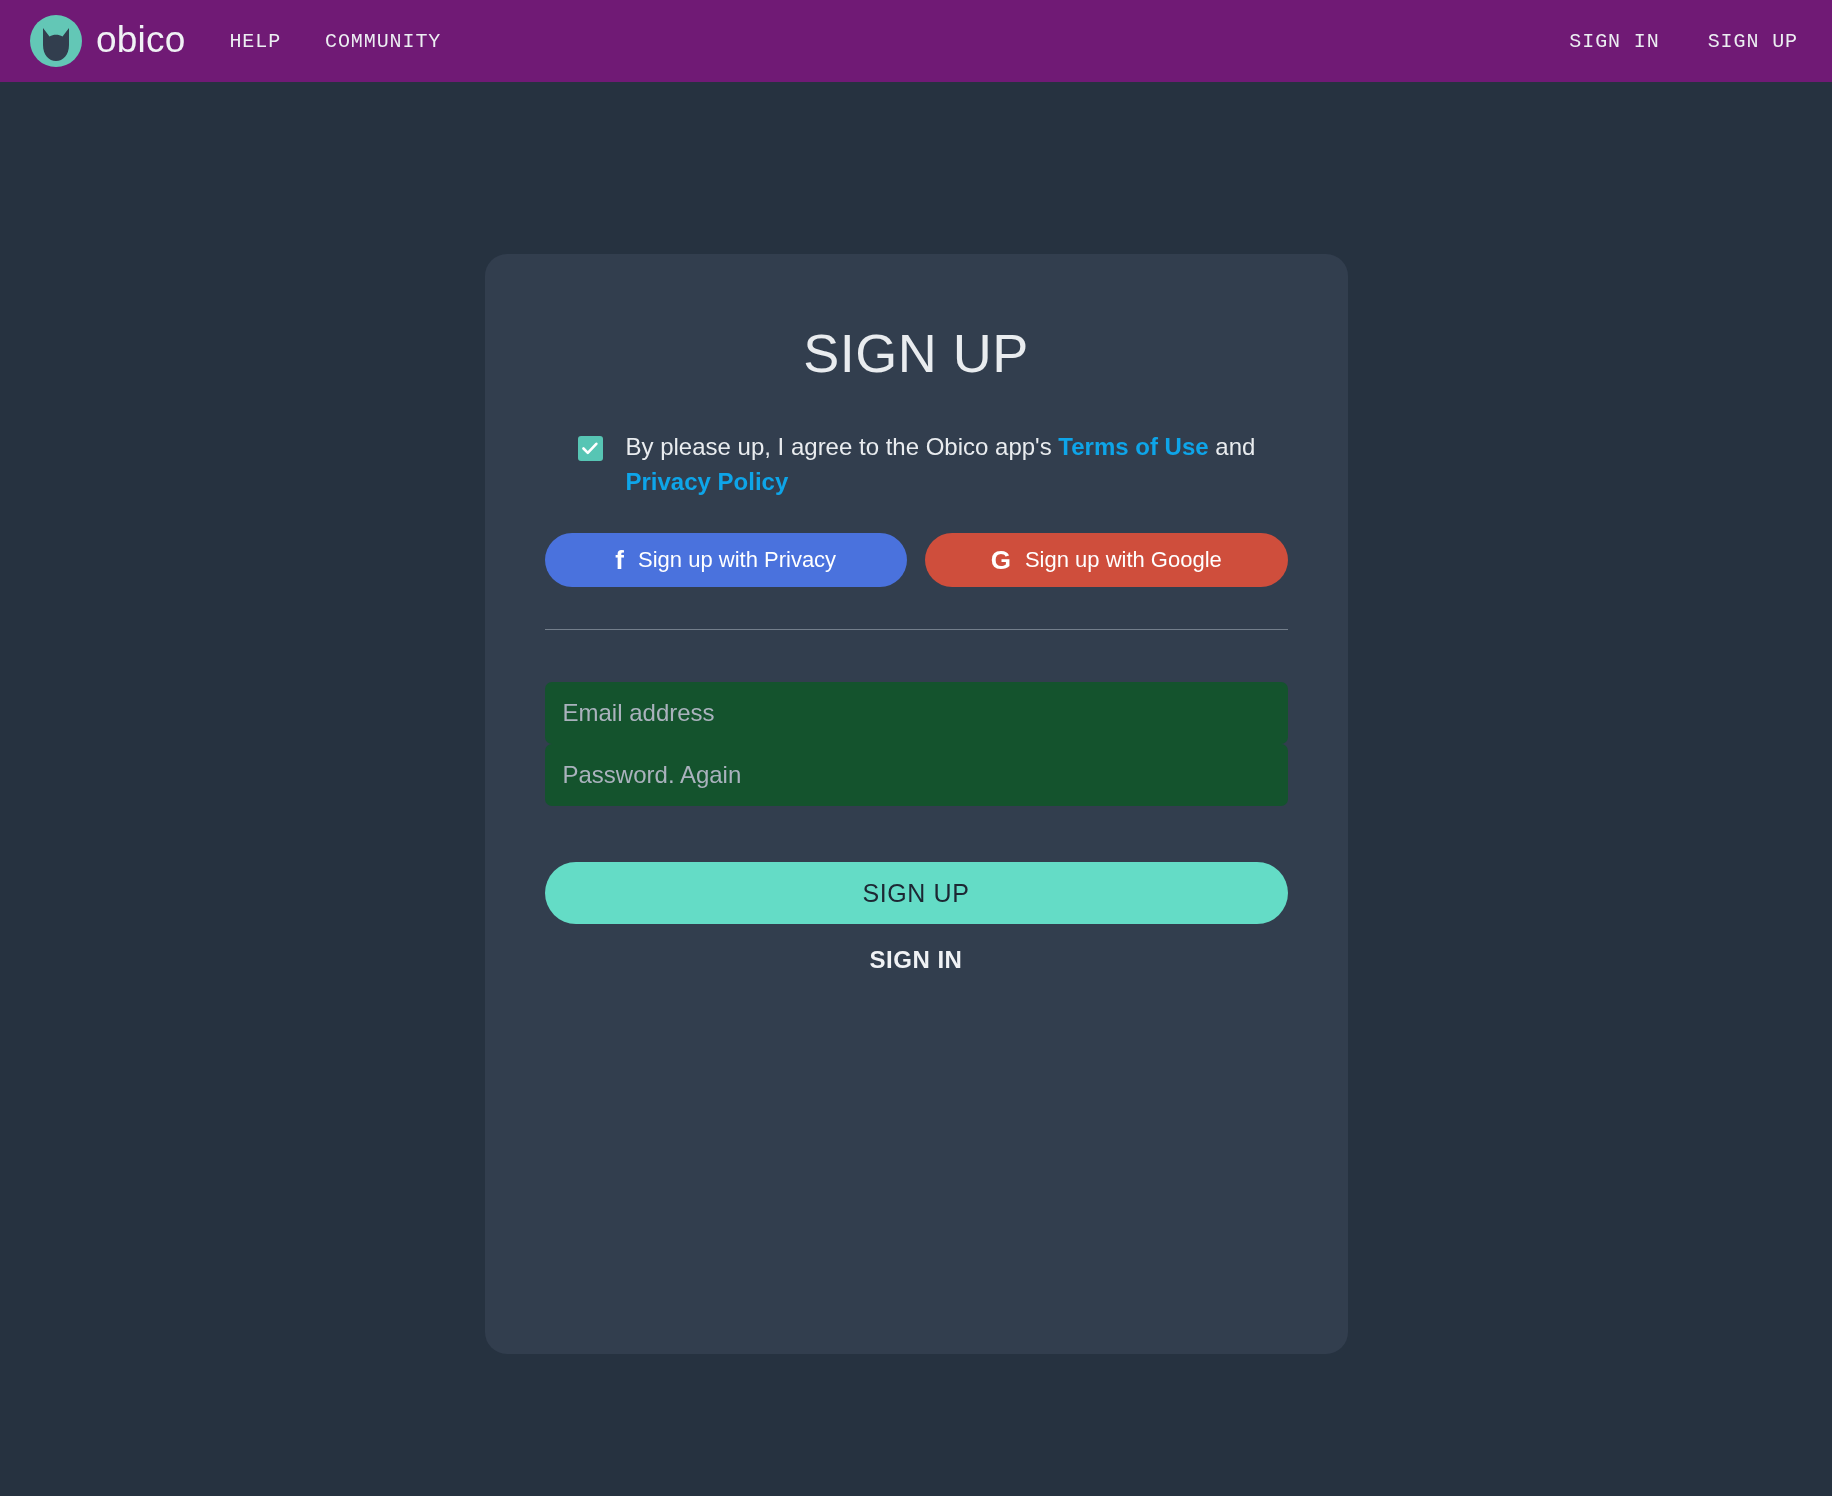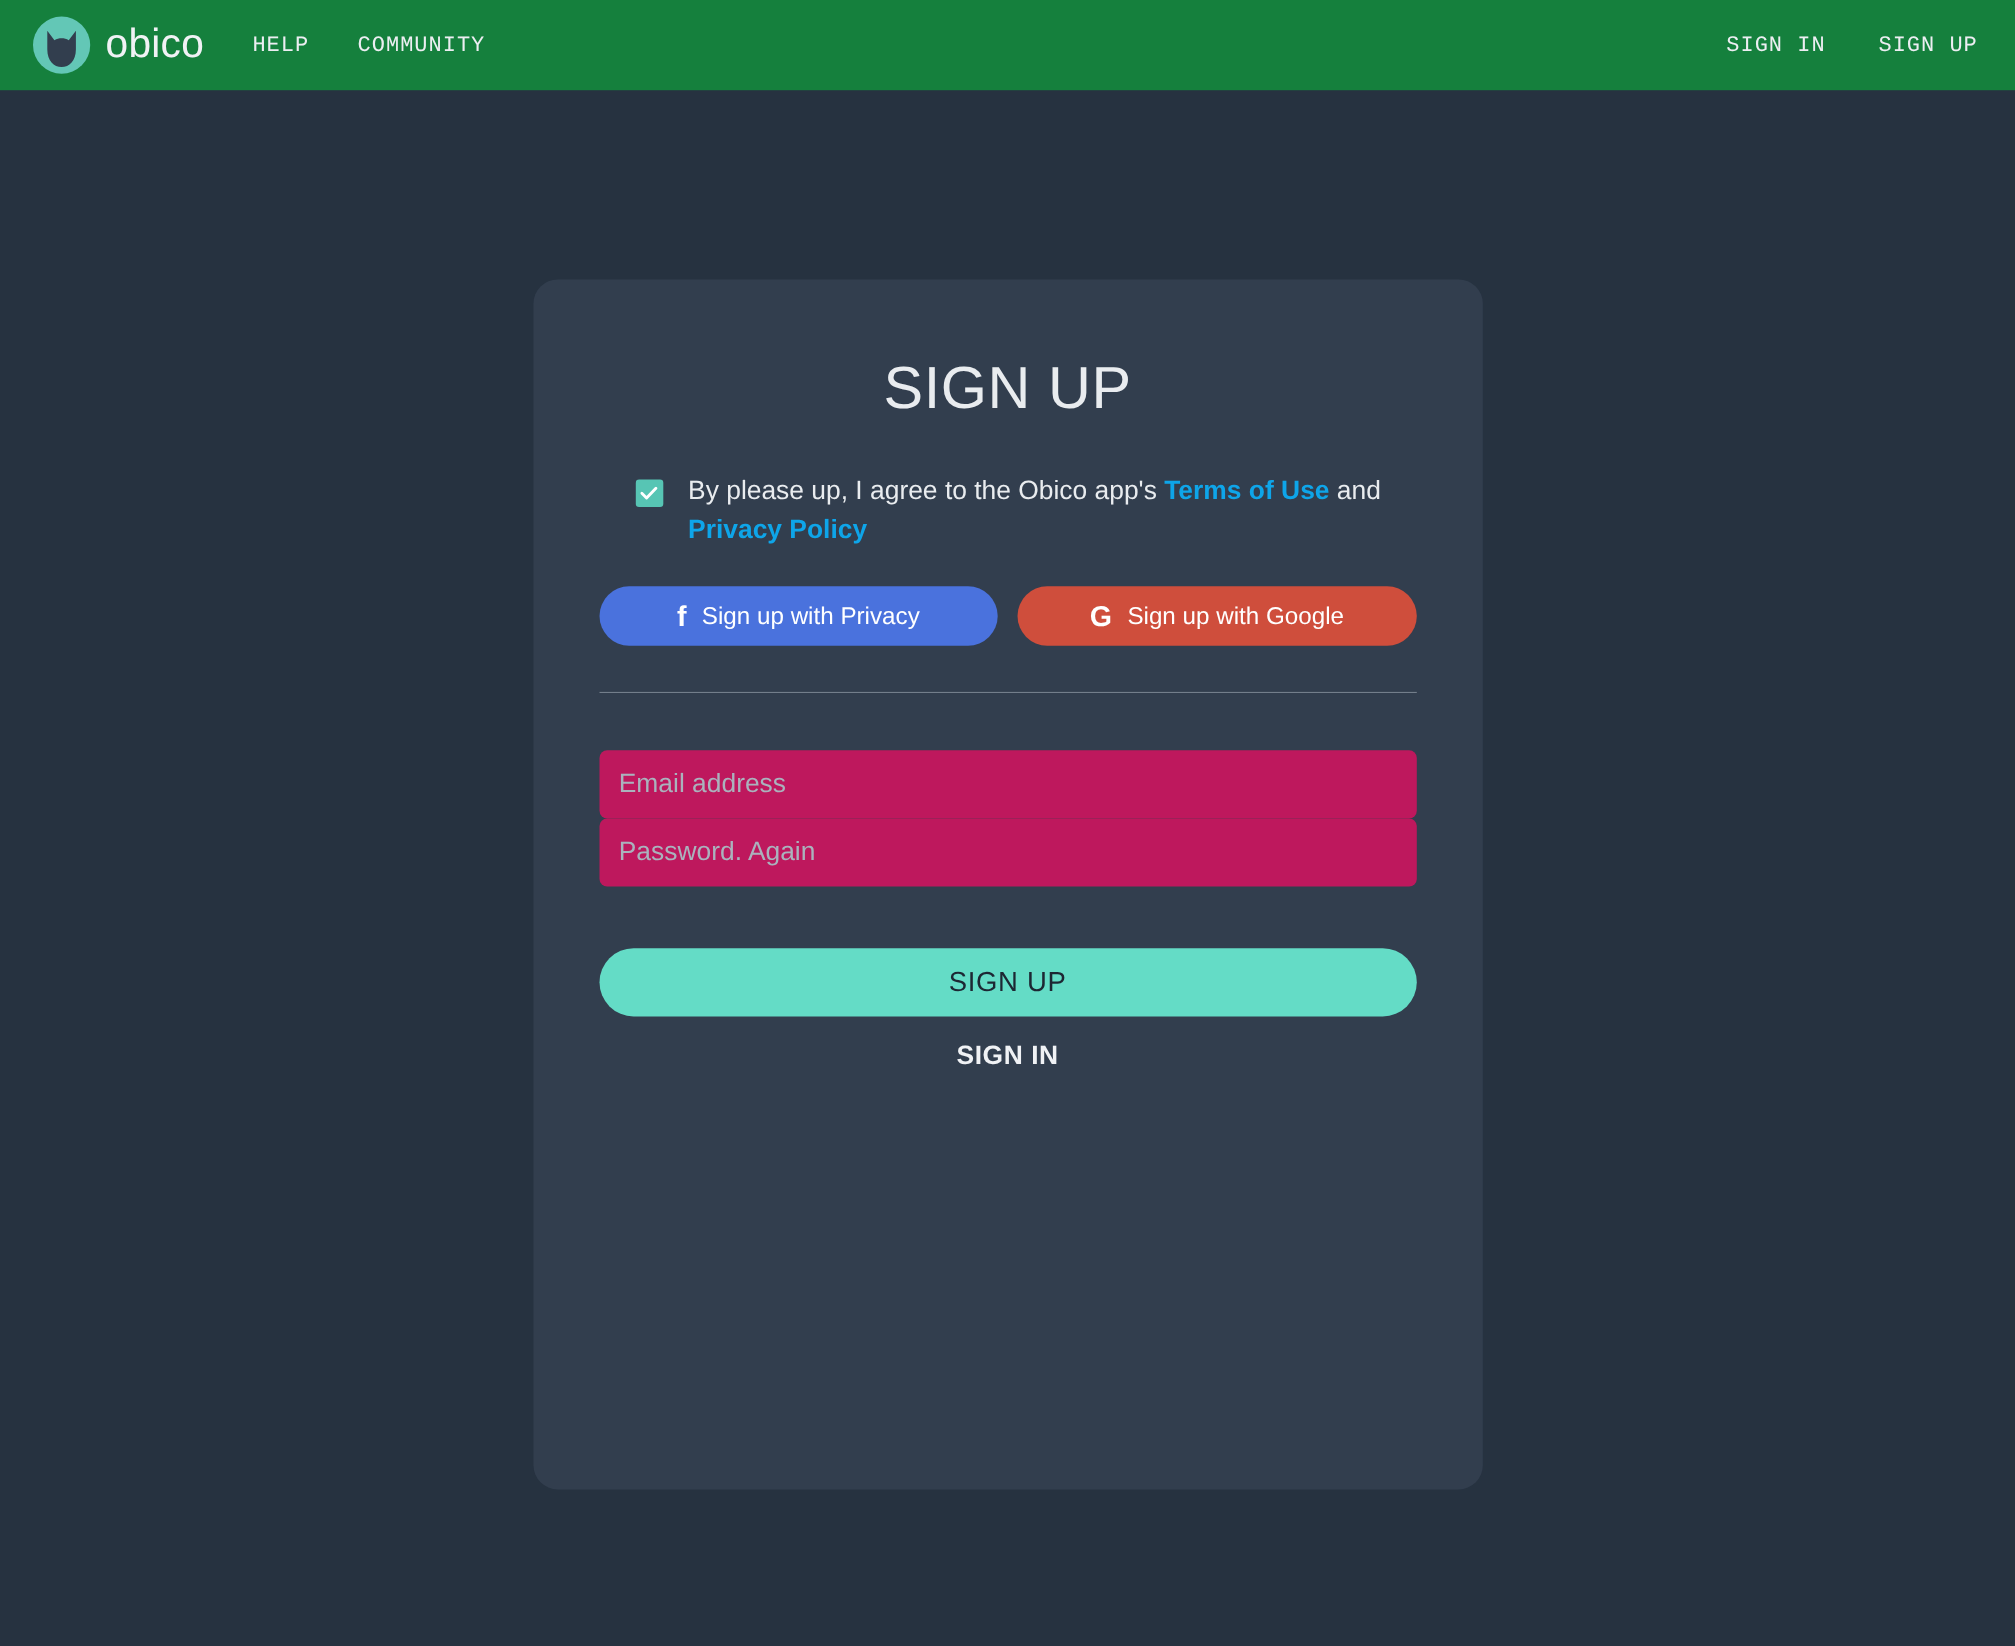--- a/index.html
+++ b/index.html
@@ -6,21 +6,21 @@
   html, body {
     width:1832px; height:1496px;
     background:#263240;
     font-family:"Liberation Sans", sans-serif;
     overflow:hidden;
   }
 
   
   .navbar {
     height:82px;
-    background:#15803d;
+    background:#701a75;
     display:flex;
     align-items:center;
     padding:0 34px 0 30px;
     position:relative;
   }
   .brand {
     display:flex;
     align-items:center;
     gap:14px;
     text-decoration:none;
@@ -155,21 +155,21 @@
     background:#aab2bd;
     opacity:0.55;
     margin:0 0 52px 0;
   }
 
   
   .field { margin-bottom:0; }
   .input {
     width:100%;
     height:62px;
-    background:#be185d;
+    background:#14532d;
     border:none;
     border-radius:7px;
     padding:0 18px;
     color:#eceef2;
     font-size:24px;
     font-family:"Liberation Sans", sans-serif;
     outline:none;
   }
   .input::placeholder { color:#aab2bd; opacity:1; }
   .help-text {

